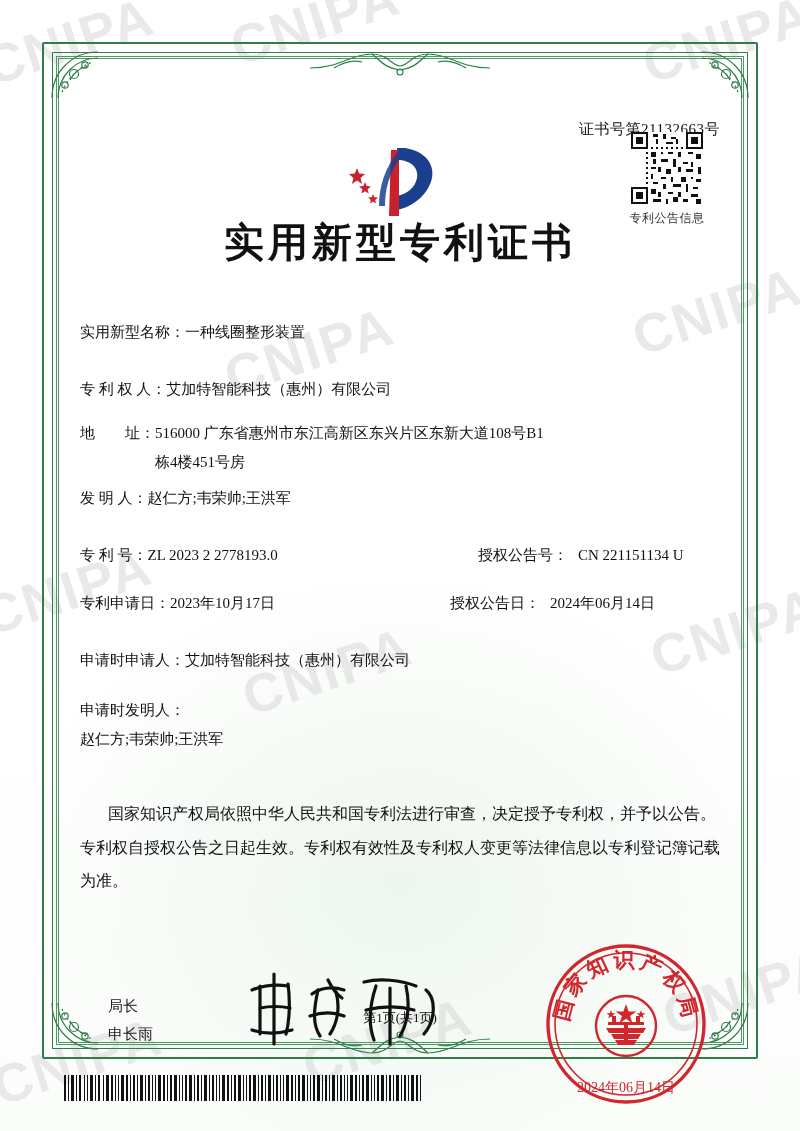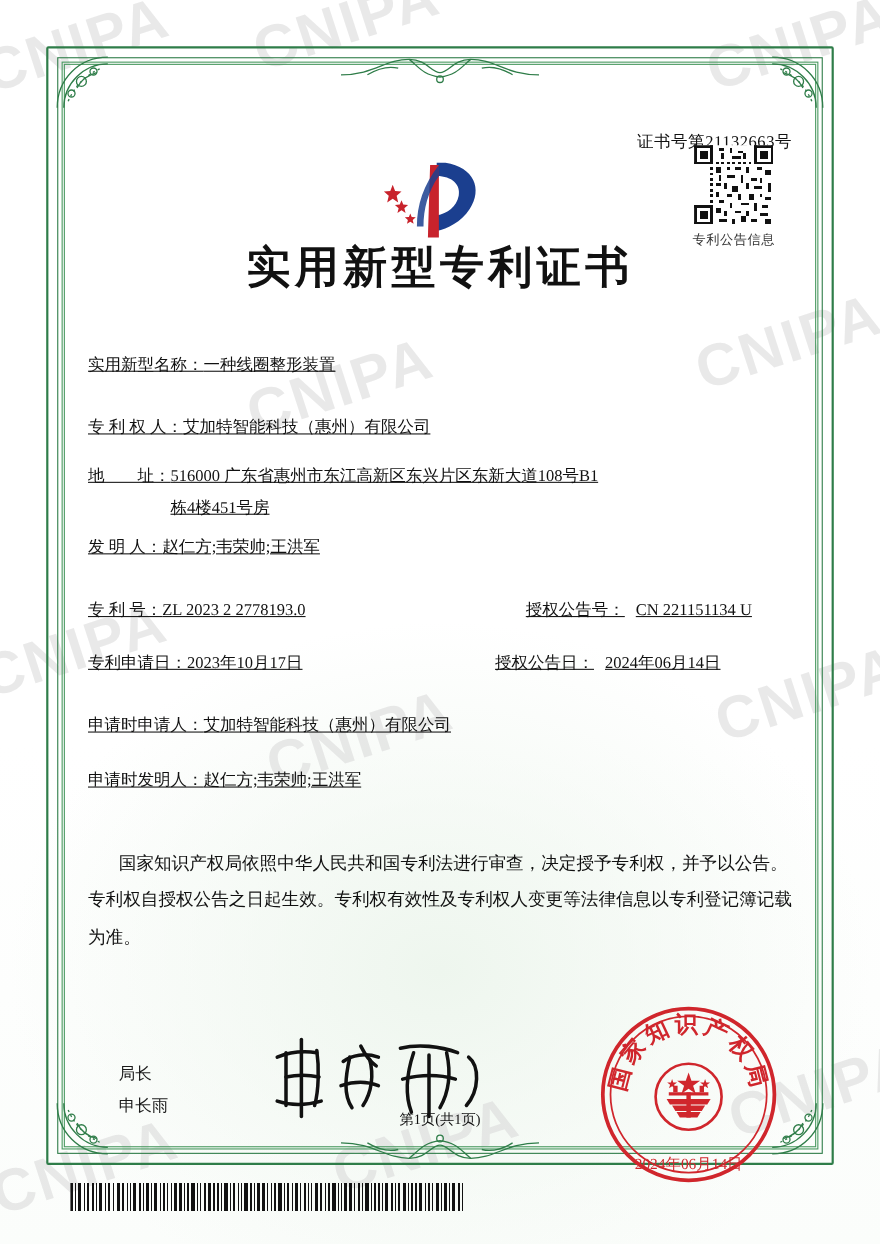--- a/index.html
+++ b/index.html
@@ -137,21 +137,20 @@
     font-weight: 700;
     letter-spacing: 4px;
     color: #111;
     font-family: "Liberation Serif", "DejaVu Serif", serif;
   }
 
   .fields {
     margin-top: 48px;
     font-size: 15px;
     line-height: 1.9;
-    text-decoration: underline;
   }
   .row {
     display: flex;
     align-items: flex-start;
     margin-bottom: 16px;
   }
   .row.tight { margin-bottom: 8px; }
   .lbl {
     flex: 0 0 auto;
     white-space: pre;
@@ -470,21 +469,21 @@
           <span class="lbl">授权公告日：</span>
           <span class="val" style="padding-left:10px;">2024年06月14日</span>
         </div>
       </div>
 
       <div class="row" style="margin-top:28px;">
         <span class="lbl">申请时申请人：</span>
         <span class="val">艾加特智能科技（惠州）有限公司</span>
       </div>
 
-      <div class="row" style="margin-top:22px;">
+      <div class="row" style="margin-top:22px;flex-direction:column;">
         <span class="lbl">申请时发明人：</span>
         <span class="val">赵仁方;韦荣帅;王洪军</span>
       </div>
 
     </div>
 
     <div class="statement">
       <p class="indent">国家知识产权局依照中华人民共和国专利法进行审查，决定授予专利权，并予以公告。</p>
       <p>专利权自授权公告之日起生效。专利权有效性及专利权人变更等法律信息以专利登记簿记载为准。</p>
     </div>

